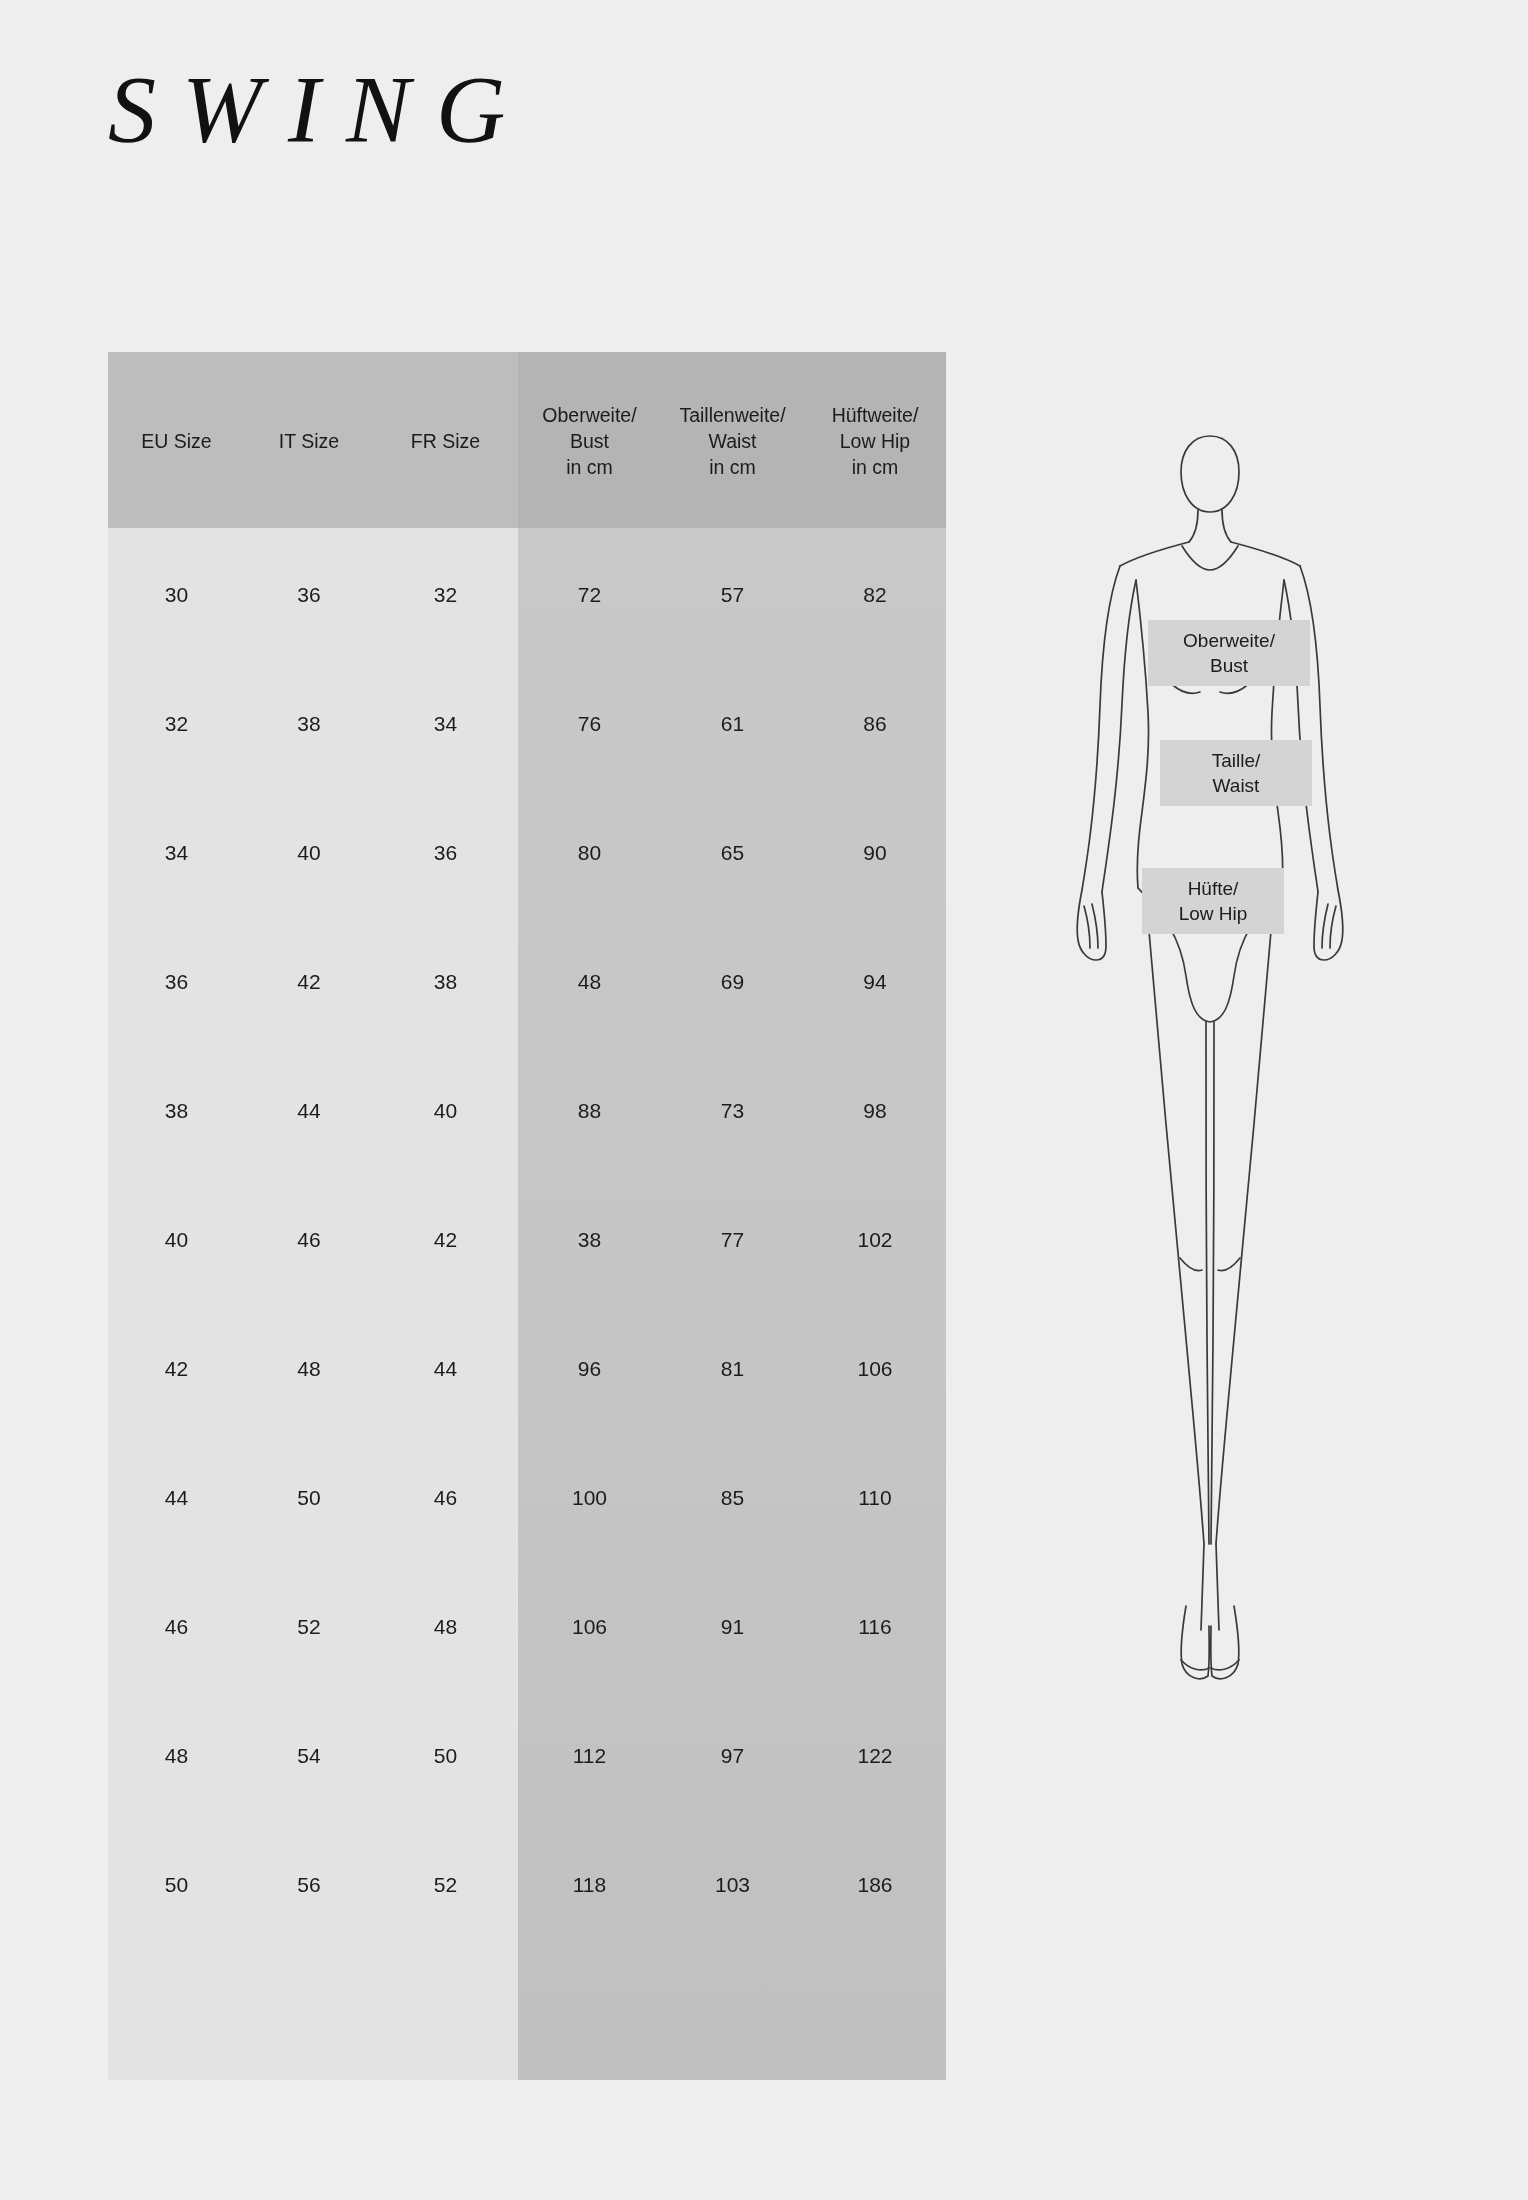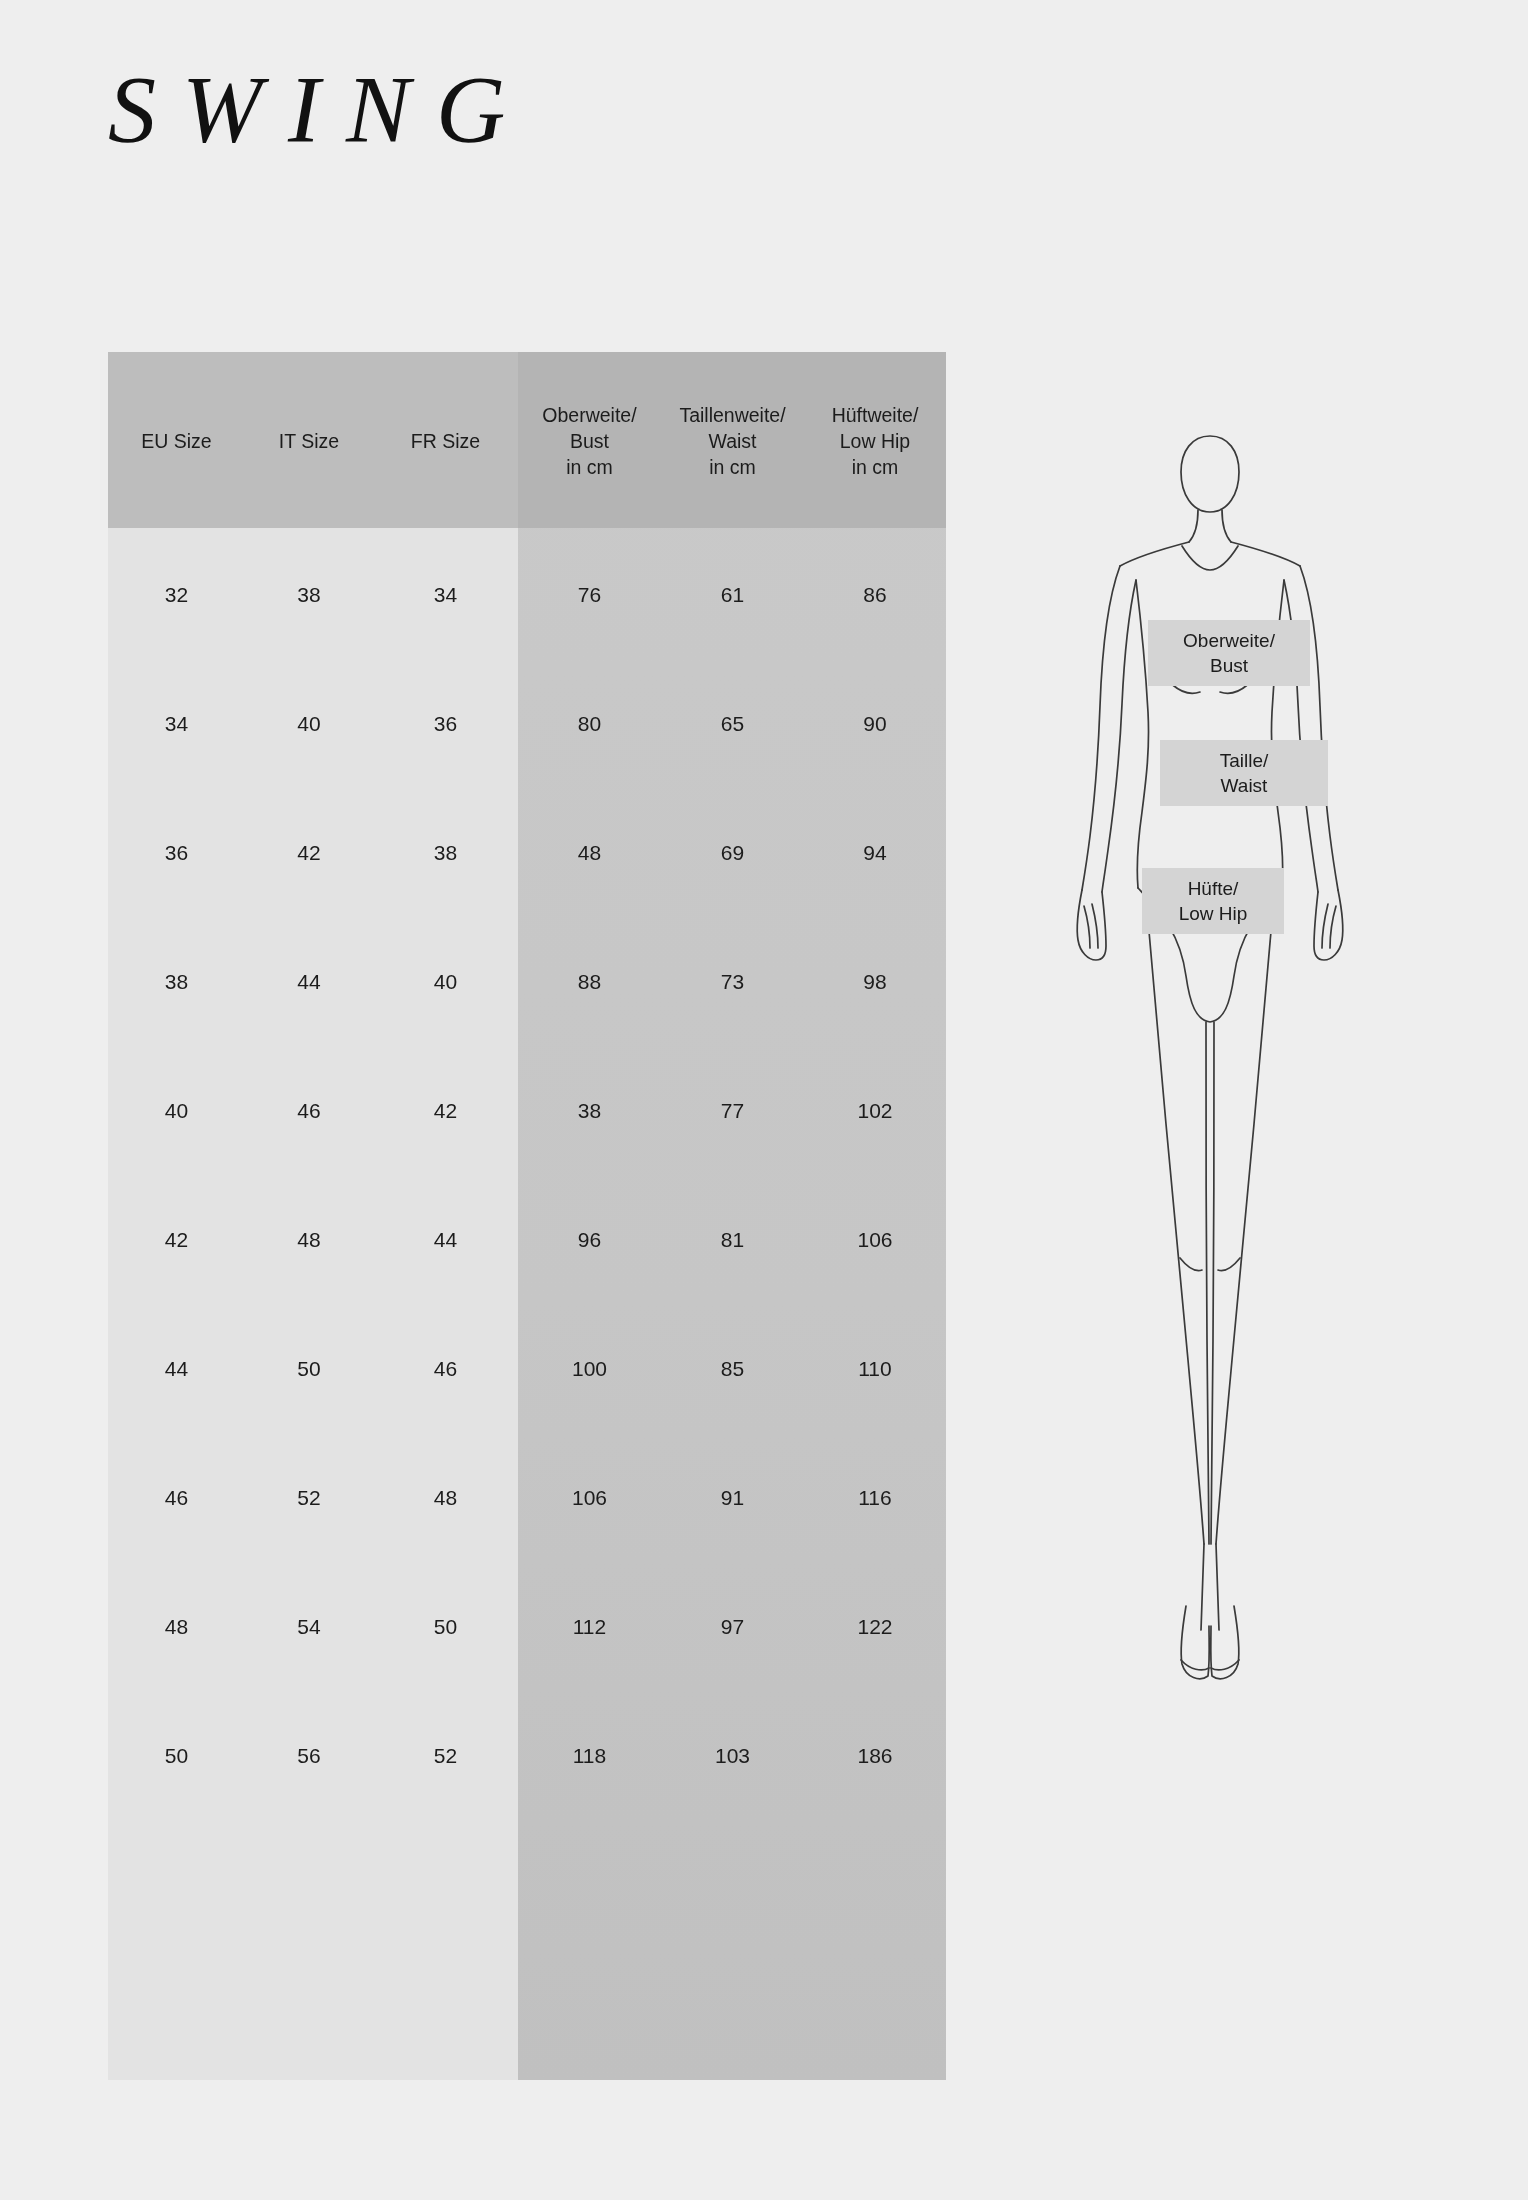--- a/index.html
+++ b/index.html
@@ -125,21 +125,21 @@
     background: #d4d4d4;
     color: #1c1c1c;
     font-size: 19px;
     line-height: 1.32;
     text-align: center;
     padding: 8px 10px;
     box-sizing: border-box;
   }
   .measure-label span { display: block; white-space: nowrap; }
   #lbl-bust  { left: 1148px; top: 620px;  width: 162px; }
-  #lbl-waist { left: 1160px; top: 740px;  width: 168px; }
+  #lbl-waist { left: 1160px; top: 740px;  width: 152px; }
   #lbl-hip   { left: 1142px; top: 868px;  width: 142px; }
 </style>
 </head>
 <body>
 
 <div class="brand">SWING</div>
 
 <div class="table-wrap">
   <div class="panel-left"></div>
   <div class="panel-right"></div>
@@ -178,20 +178,28 @@
         </th>
         <th class="th-multi">
           <span>Hüftweite/</span>
           <span>Low Hip</span>
           <span>in cm</span>
         </th>
       </tr>
     </thead>
     <tbody>
       <tr>
+        <td>30</td>
+        <td>36</td>
+        <td>32</td>
+        <td>72</td>
+        <td>57</td>
+        <td>82</td>
+      </tr>
+      <tr>
         <td>32</td>
         <td>38</td>
         <td>34</td>
         <td>76</td>
         <td>61</td>
         <td>86</td>
       </tr>
       <tr>
         <td>34</td>
         <td>40</td>

